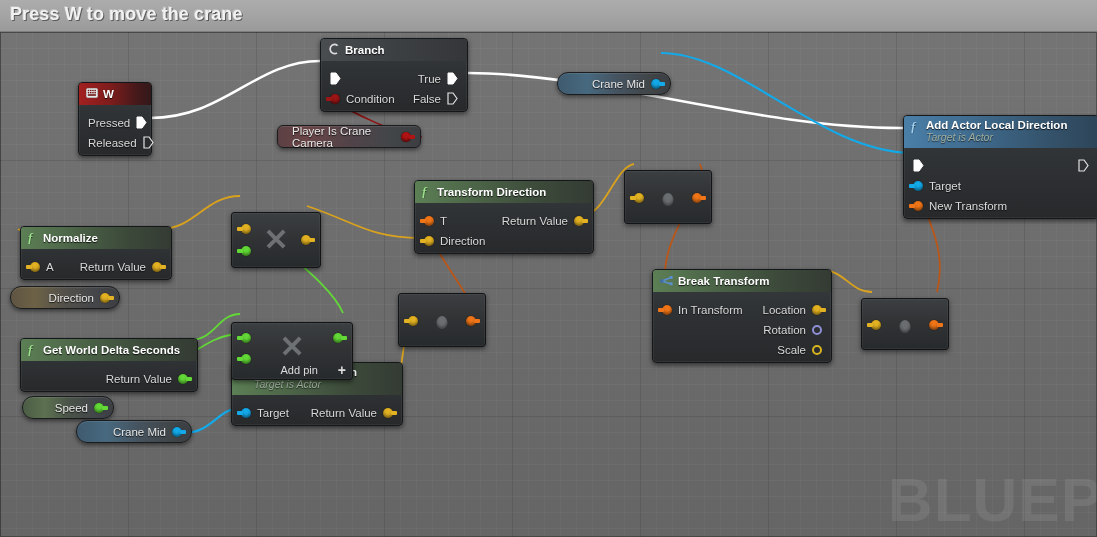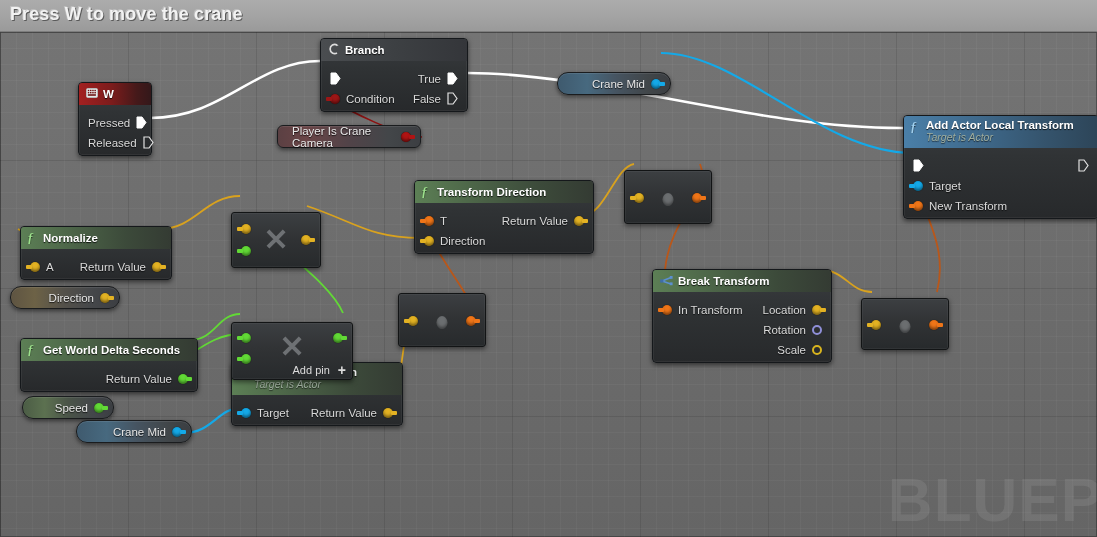--- a/index.html
+++ b/index.html
@@ -64,21 +64,21 @@
   .cb{width:9px;height:9px;border:1px solid #9a9a9a;background:#2b2d2f;display:inline-block;
     box-shadow:inset 0 1px 2px rgba(0,0,0,.6);}
 
   
   .mathnode{position:absolute;border-radius:3px;box-sizing:border-box;border:1px solid #121415;
     background:linear-gradient(to bottom,#3c3f42 0%,#313335 45%,#272a2c 100%);
     box-shadow:0 2px 5px rgba(0,0,0,.5), inset 0 0 0 1px rgba(255,255,255,.045);z-index:10;}
   .mathnode .glyph{position:absolute;left:50%;top:50%;transform:translate(-50%,-50%);
     color:#6e7174;font-size:30px;font-weight:bold;line-height:1;user-select:none;}
   .mathnode .p{position:absolute;}
-  .mathnode .ap{position:absolute;right:6px;bottom:3px;display:flex;align-items:center;gap:8px;
+  .mathnode .ap{position:absolute;right:6px;bottom:3px;display:flex;align-items:center;gap:20px;
     color:#dcdcdc;font-size:11px;}
   .mathnode .ap .plus{font-size:14px;font-weight:bold;line-height:10px;}
 
   
   .varpill{position:absolute;display:flex;align-items:center;justify-content:flex-end;gap:6px;
     border-radius:11px;box-sizing:border-box;padding:0 9px 0 14px;height:23px;
     border:1px solid #1a1c1e;color:#e6e6e6;font-size:11.5px;z-index:10;
     text-shadow:0 1px 1px rgba(0,0,0,.8);
     box-shadow:0 2px 4px rgba(0,0,0,.5), inset 0 1px 0 rgba(255,255,255,.09);}
   .varpill.orange{background:linear-gradient(to right,#5e5442 0%,#6d6246 22%,#54514a 48%,#45474a 75%,#3c3e42 100%);}
@@ -236,21 +236,21 @@
     </div>
 
     <div class="node" style="left:903px;top:83px;width:196px;">
       <div class="nhead head-blue" style="align-items:flex-start;padding-bottom:4px;">
         <span style="margin-top:1px;">
           <svg width="10" height="13" viewBox="0 0 10 13">
             <text x="0" y="11" font-family="Liberation Serif, serif" font-style="italic" font-size="13" fill="#9fd0f0">f</text>
           </svg>
         </span>
         <span style="display:block;line-height:13px;">
-          <span>Add Actor Local Transform</span>
+          <span>Add Actor Local Direction</span>
           <span class="sub">Target is Actor</span>
         </span>
       </div>
       <div class="nbody">
         <div class="row">
           <span class="left">
             <span class="exec">
               <svg width="11" height="13" viewBox="0 0 11 13">
                   <path d="M1,1 L1,12 L6,12 L10,6.5 L6,1 Z" fill="#ffffff" stroke="#ffffff" stroke-width="1"></path>
                 </svg>

